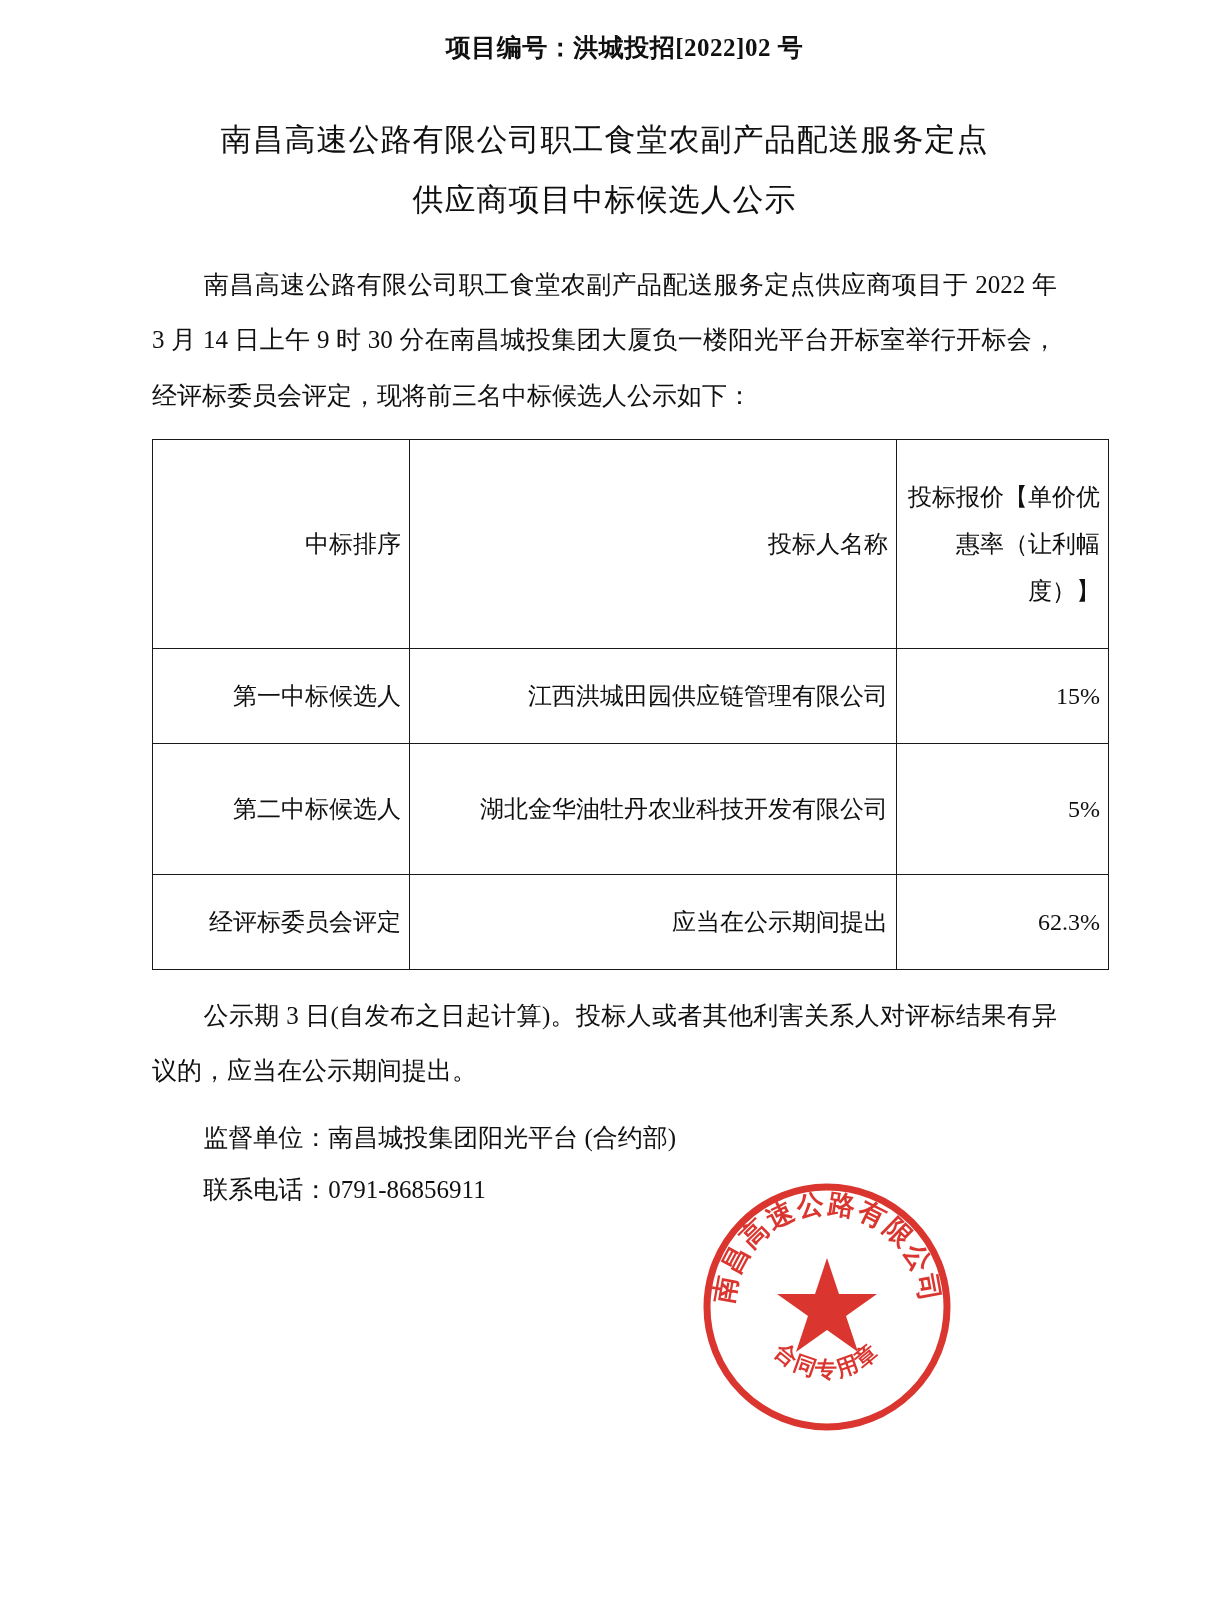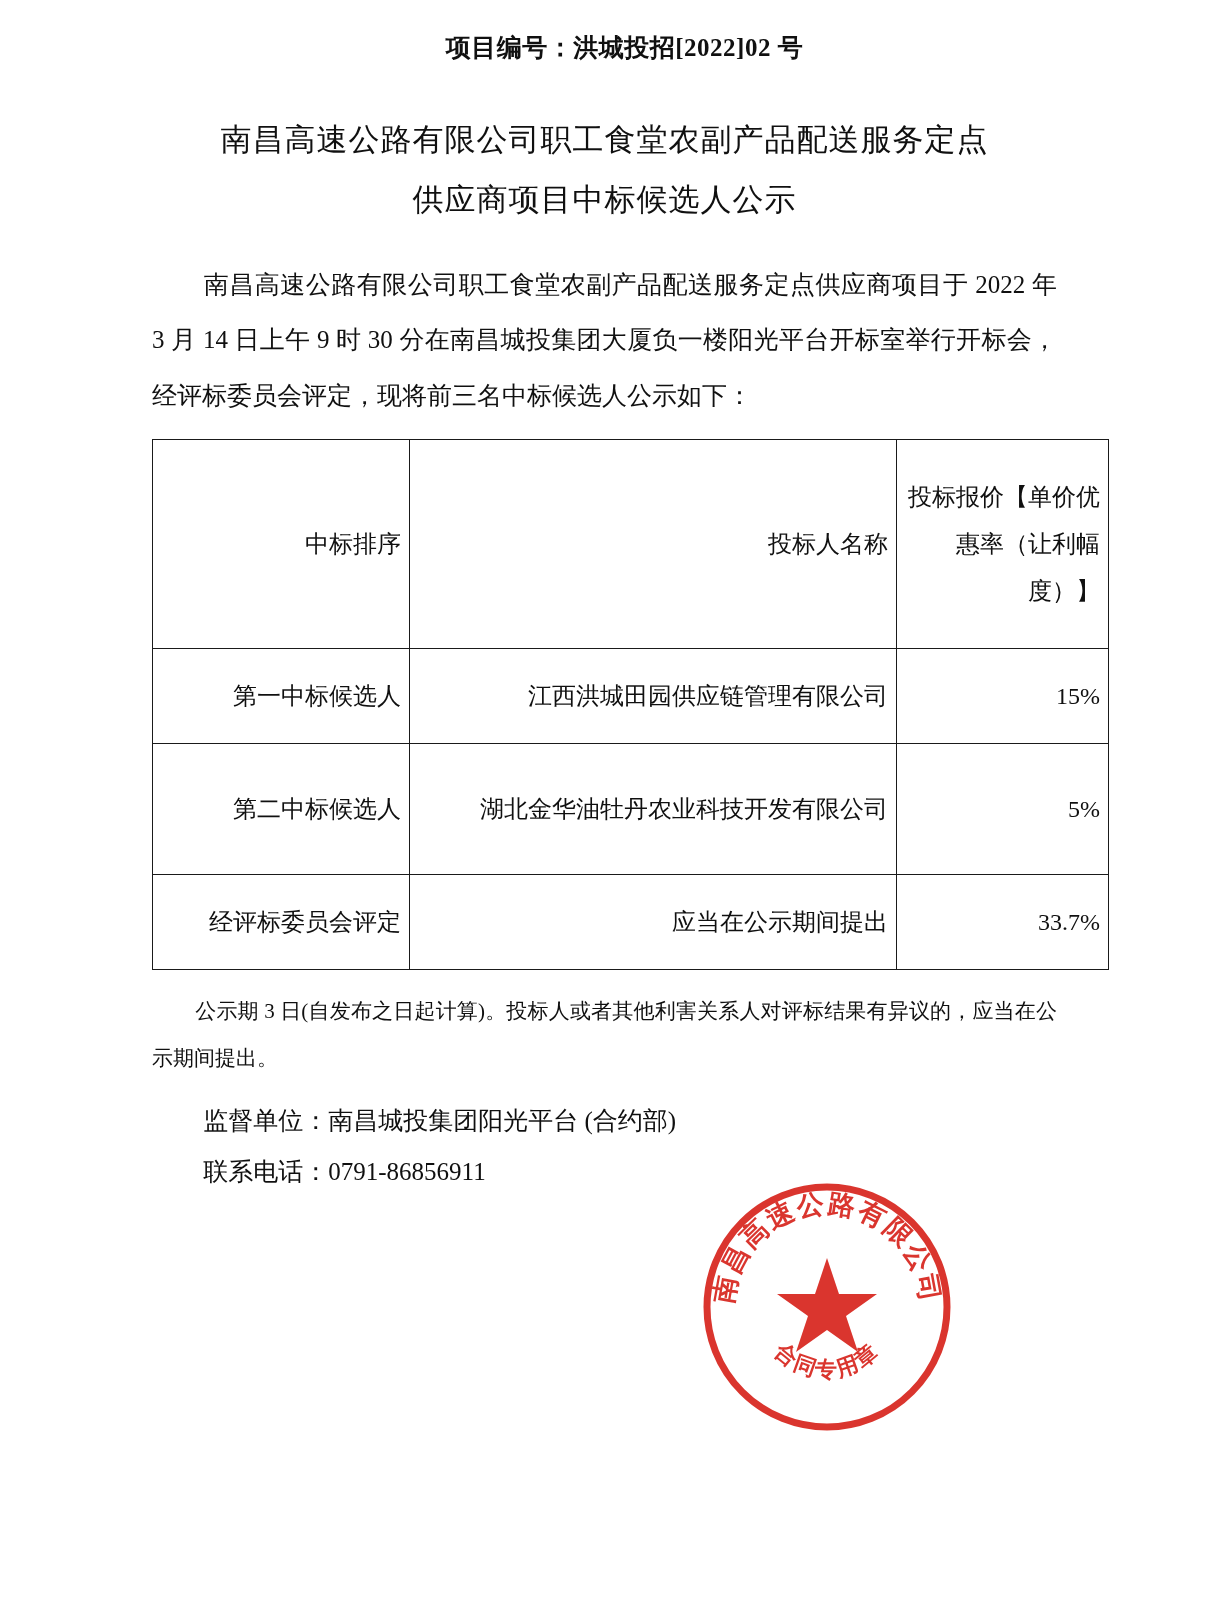--- a/index.html
+++ b/index.html
@@ -63,21 +63,21 @@
     padding: 6px 8px;
   }
   .col-rank { width: 240px; }
   .col-name { width: 470px; }
   .col-price { width: 195px; }
   tr.header-row td { height: 196px; }
   tr.data-row td { height: 82px; }
   tr.data-row.tall td { height: 118px; }
   .after-table {
     margin: 18px 152px 0 152px;
-    font-size: 21px;
+    font-size: 25px;
     line-height: 2.2;
     text-align: justify;
     text-justify: inter-ideograph;
   }
   .after-table .indent {
     display: inline-block;
     width: 2.05em;
   }
   .contact-block {
     margin: 14px 152px 0 152px;
@@ -143,21 +143,21 @@
         <td class="col-price">15%</td>
       </tr>
       <tr class="data-row tall">
         <td class="col-rank">第二中标候选人</td>
         <td class="col-name">湖北金华油牡丹农业科技开发有限公司</td>
         <td class="col-price">5%</td>
       </tr>
       <tr class="data-row">
         <td class="col-rank">经评标委员会评定</td>
         <td class="col-name">应当在公示期间提出</td>
-        <td class="col-price">33.7%</td>
+        <td class="col-price">62.3%</td>
       </tr>
     </tbody>
   </table>
 
   <div class="after-table"><span class="indent"></span><span>公示期 3 日(自发布之日起计算)。投标人或者其他利害关系人对评标结果有异议的，应当在公示期间提出。</span></div>
 
   <div class="contact-block">
     <div>监督单位：南昌城投集团阳光平台 (合约部)</div>
     <div>联系电话：0791-86856911</div>
   </div>

